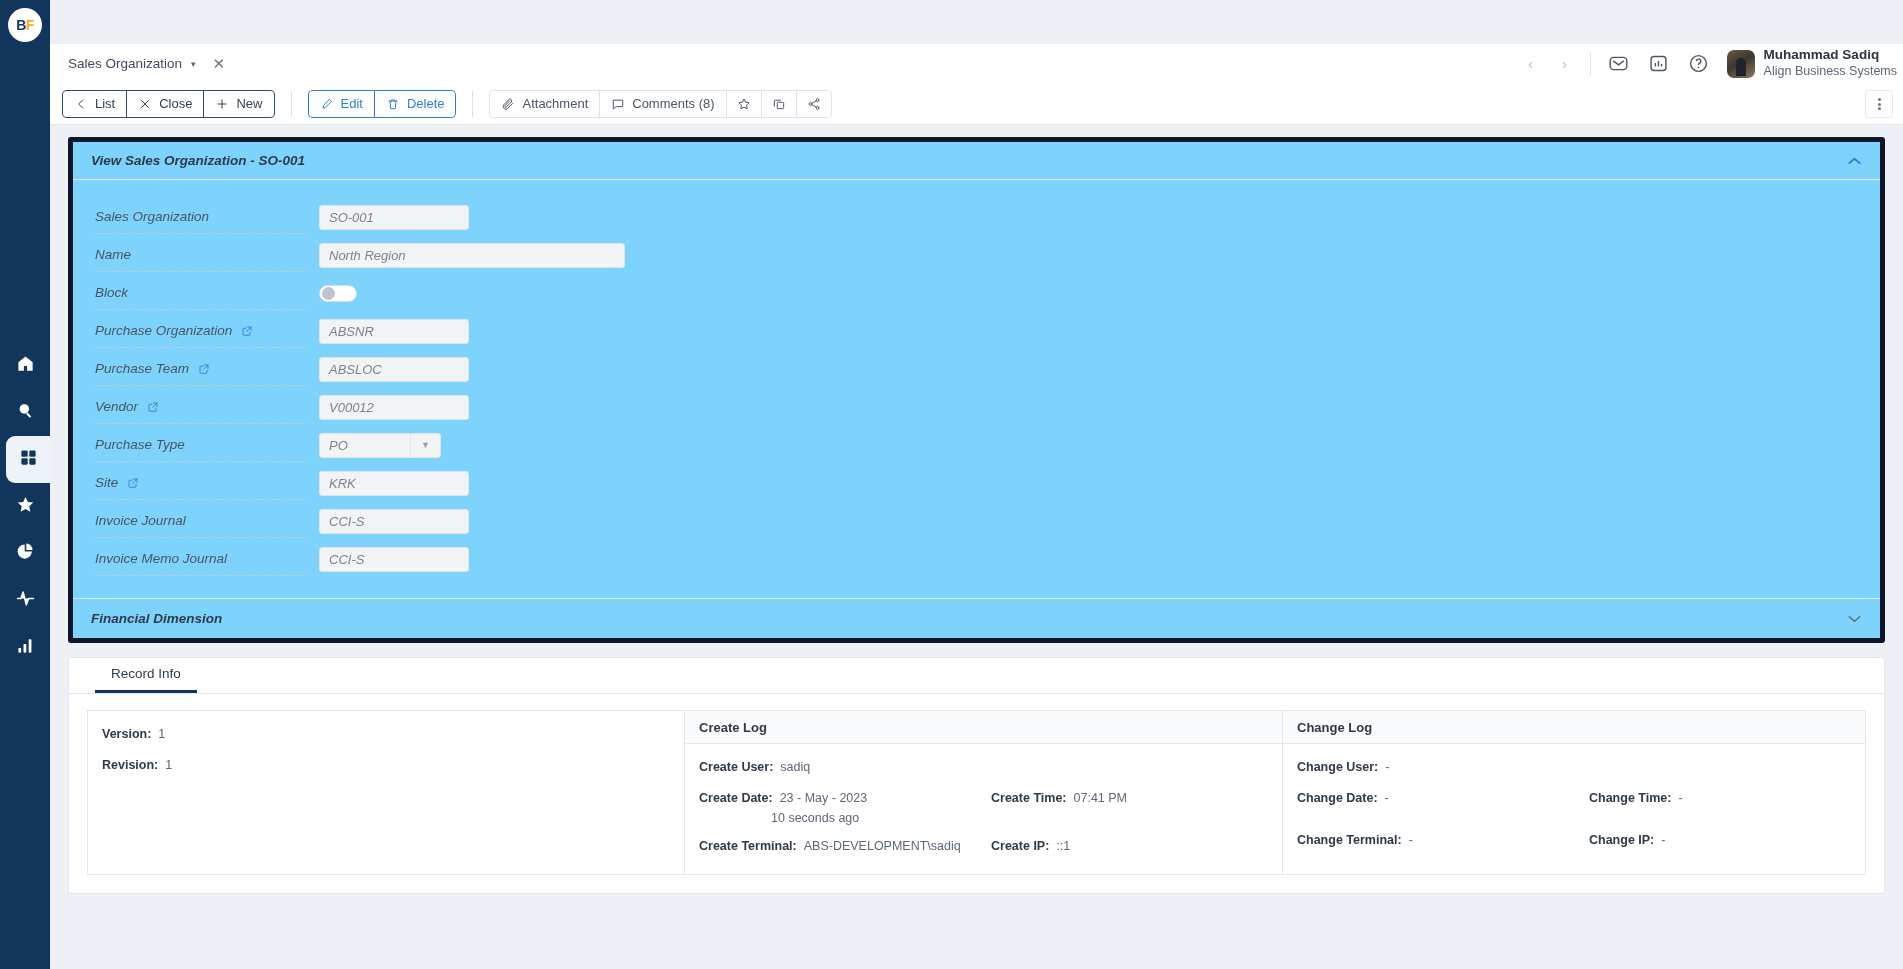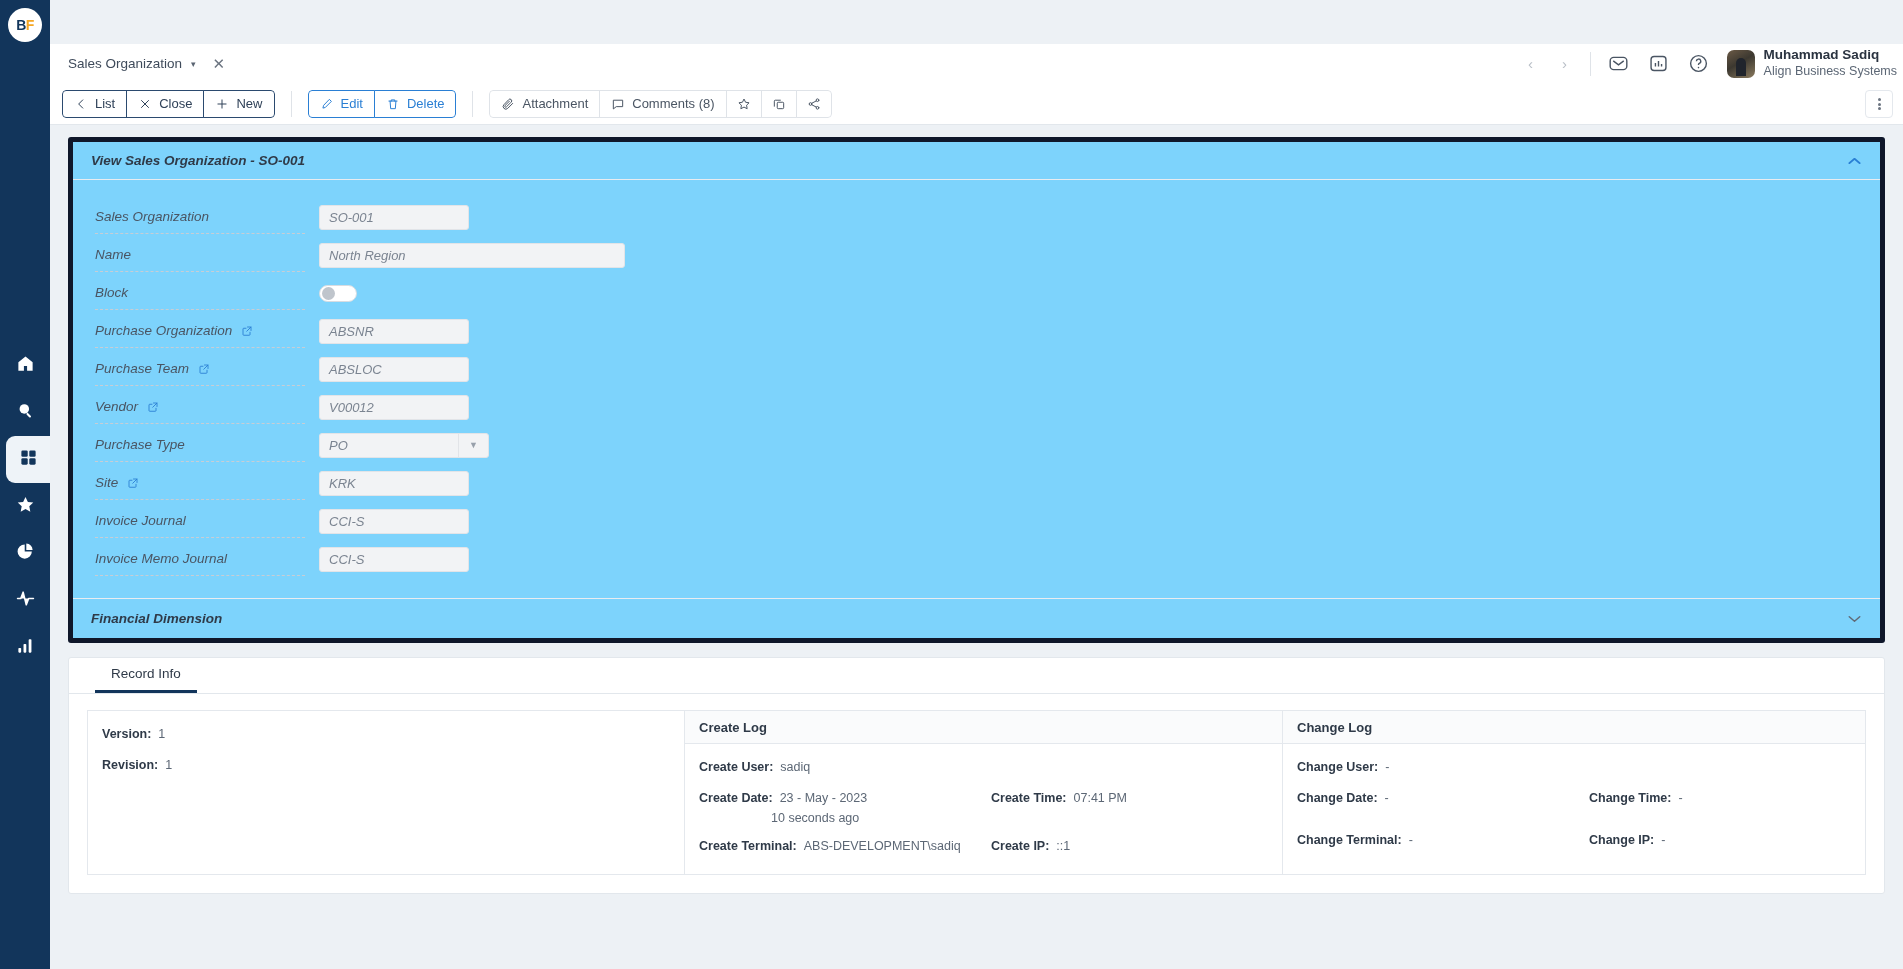--- a/index.html
+++ b/index.html
@@ -138,21 +138,21 @@
     height: 33px; display: flex; align-items: center; gap: 9px;
     margin-right: 14px;
   }
   .flabel .ext svg { width: 12px; height: 12px; stroke: #2a7fd4; fill: none; stroke-width: 1.8; display: block; }
   .finput {
     height: 25px; background: #f2f3f5; border: 1px solid #e2e4e8; border-radius: 3px;
     display: flex; align-items: center; padding: 0 9px;
     font-size: 13px; color: #7b8491; width: 150px;
   }
   .finput.wide { width: 306px; }
-  .finput.select { padding-right: 0; width: 170px; justify-content: space-between; gap: 14px; }
+  .finput.select { padding-right: 0; width: 122px; justify-content: space-between; gap: 14px; }
   .finput.select .dd {
     width: 30px; height: 23px; border-left: 1px solid #e2e4e8;
     display: flex; align-items: center; justify-content: center; color: #98a0ab; font-size: 9px;
   }
   .toggle {
     width: 38px; height: 17px; border-radius: 9px; background: #ffffff;
     border: 1px solid #d8dce1; display: flex; align-items: center; padding: 0 2px; cursor: pointer;
   }
   .toggle .knob { width: 13px; height: 13px; border-radius: 50%; background: #bfc5cc; }
 

